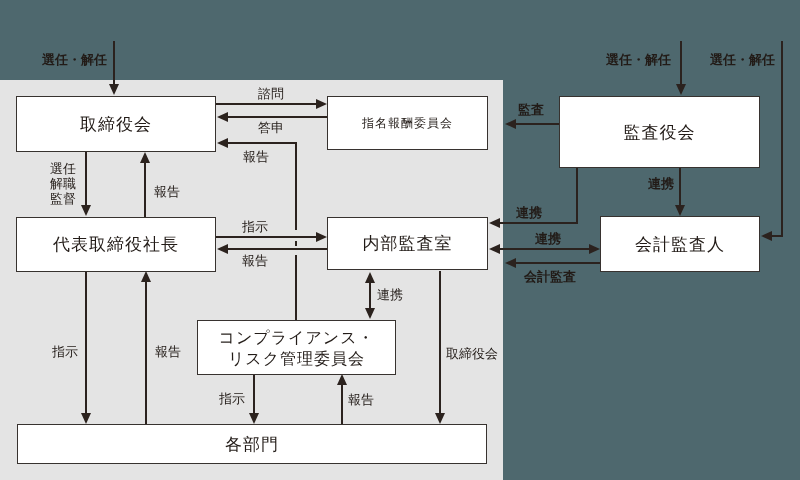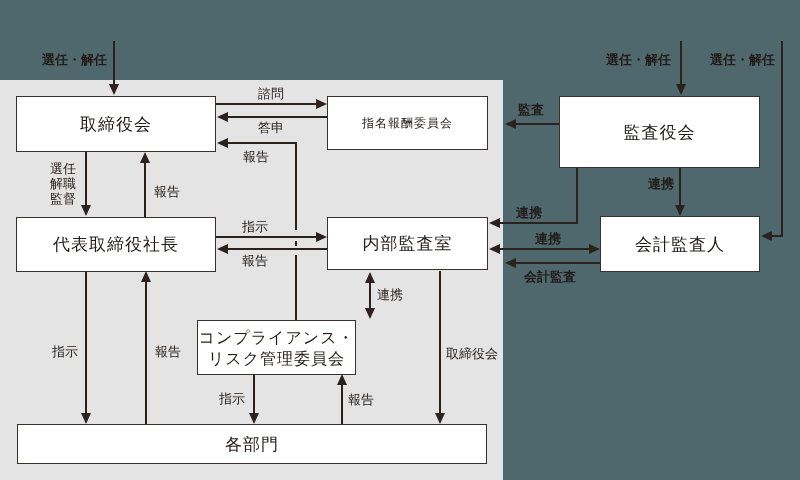--- a/index.html
+++ b/index.html
@@ -152,21 +152,21 @@
   </div>
 
   <div class="box" style="left:327px;top:217px;width:161px;height:53px;">
     <span>内部監査室</span>
   </div>
 
   <div class="box" style="left:600px;top:216px;width:160px;height:56px;">
     <span>会計監査人</span>
   </div>
 
-  <div class="box" style="left:197px;top:320px;width:159px;height:55px;">
+  <div class="box" style="left:197px;top:320px;width:199px;height:55px;">
     <span class="l2">コンプライアンス・</span>
     <span class="l2">リスク管理委員会</span>
   </div>
 
   <div class="box" style="left:17px;top:424px;width:470px;height:40px;">
     <span>各部門</span>
   </div>
 
 </div>
 

